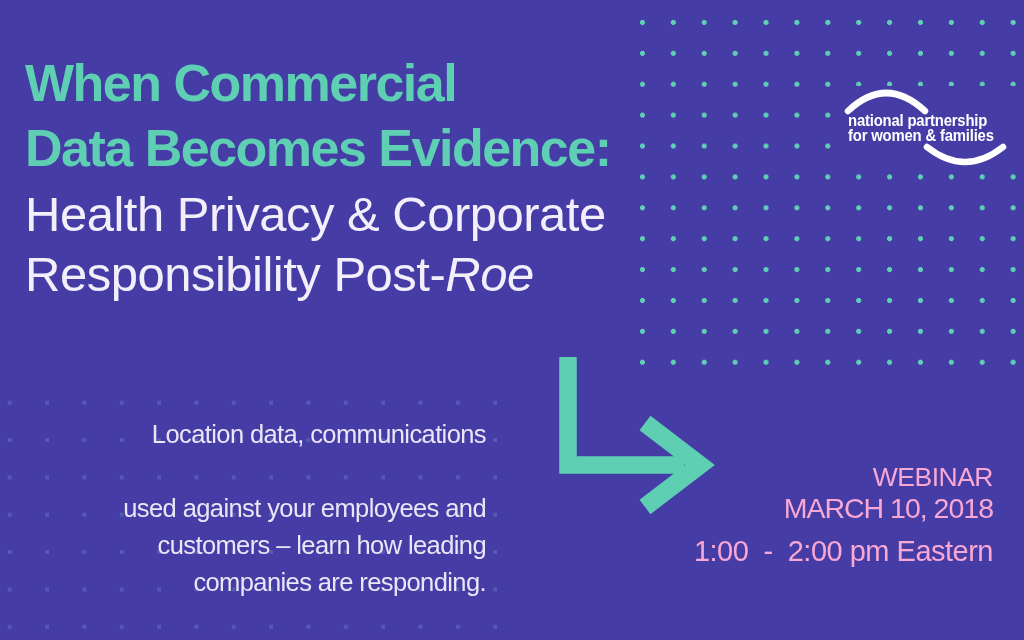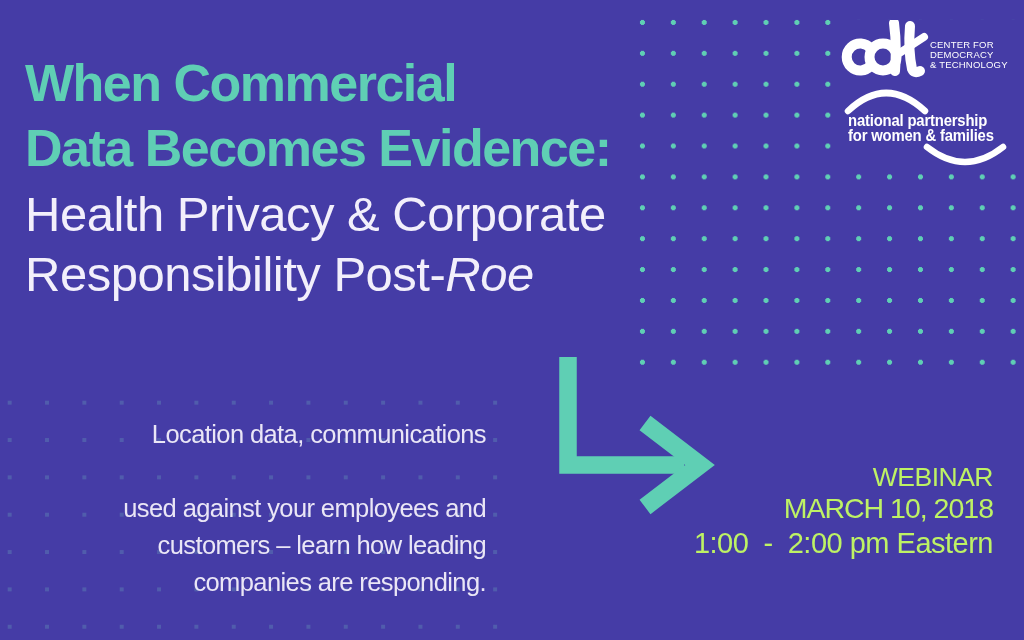--- a/index.html
+++ b/index.html
@@ -7,24 +7,24 @@
   .page{position:relative;width:1024px;height:640px;background:var(--bg);overflow:hidden;font-family:"Liberation Sans",sans-serif}
   .dots-teal{position:absolute;left:627px;top:7px;width:397px;height:371px;
     background-image:radial-gradient(circle,var(--accent) 2.6px,transparent 2.7px);
     background-size:30.9px 30.9px}
   .dots-subtle{position:absolute;left:-9px;top:384px;width:523px;height:256px;
     background-image:radial-gradient(circle,rgba(122,214,196,0.21) 2.3px,transparent 2.4px);
     background-size:37.35px 37.35px}
   .title{position:absolute;left:25px;top:51px;font-weight:bold;font-size:52px;letter-spacing:-1.5px;line-height:65px;color:var(--accent)}
   .subtitle{position:absolute;left:25px;top:184px;font-weight:400;font-size:49px;letter-spacing:-0.5px;line-height:60px;color:var(--text)}
   .body-text{position:absolute;left:2px;top:416px;width:484px;text-align:right;font-size:25.5px;letter-spacing:-0.6px;line-height:37px;color:#EAE6F6}
-  .event{position:absolute;right:31px;top:462px;text-align:right;color:#bef264}
+  .event{position:absolute;right:31px;top:462px;text-align:right;color:#f9a8d4}
   .event-label{font-size:26.5px;line-height:30px;letter-spacing:-0.5px}
   .event-date{font-size:28.5px;line-height:33px;letter-spacing:-1px}
-  .event-time{font-size:29px;line-height:33px;margin-top:2px;letter-spacing:-0.5px;white-space:pre}
+  .event-time{font-size:29px;line-height:33px;margin-top:10px;letter-spacing:-0.5px;white-space:pre}
   .logo-cdt{position:absolute;left:840px;top:20px;width:184px;height:66px;background:var(--bg)}
   .cdt-caption{position:absolute;left:90px;top:20px;font-size:9.5px;line-height:10px;letter-spacing:0.2px;color:#fff}
   .cdt-mark{position:absolute;left:0;top:0}
   .logo-npwf{position:absolute;left:833px;top:86px;width:191px;height:84px;background:var(--bg)}
   .npwf-line{position:absolute;left:15px;font-weight:bold;color:#fff;font-size:16.5px;line-height:17px;transform:scaleX(0.9);transform-origin:left center;white-space:nowrap;letter-spacing:-0.2px}
   .npwf-line.l1{top:26px}
   .npwf-line.l2{top:41px}
   .arrow{position:absolute;left:550px;top:348px}
 </style>
 </head>
@@ -36,36 +36,20 @@
 
   <h1 class="title">
     <div>When Commercial</div>
     <div>Data Becomes Evidence:</div>
   </h1>
   <h2 class="subtitle">
     <div>Health Privacy &amp; Corporate</div>
     <div><span>Responsibility Post-</span><em>Roe</em></div>
   </h2>
 
-  <div class="logo-cdt">
-    <svg class="cdt-mark" width="92" height="66" viewBox="0 0 92 66">
-      <g fill="none" stroke="#ffffff" stroke-linecap="round">
-        <path d="M 30.7 28.5 A 13.5 13.5 0 1 0 30.7 45.5" stroke-width="10"></path>
-        <circle cx="43" cy="37" r="13.5" stroke-width="10"></circle>
-        <path d="M 54 3 Q 57 25 55 51" stroke-width="10"></path>
-        <path d="M 70 6 Q 68 30 72 49 Q 74 54 80 51" stroke-width="10"></path>
-        <path d="M 58 34 L 84 17" stroke-width="8"></path>
-      </g>
-    </svg>
-    <div class="cdt-caption">
-      <div>CENTER FOR</div>
-      <div>DEMOCRACY</div>
-      <div>&amp; TECHNOLOGY</div>
-    </div>
-  </div>
 
   <div class="logo-npwf">
     <svg width="191" height="84" viewBox="0 0 191 84" style="position:absolute;left:0;top:0">
       <g fill="none" stroke="#ffffff" stroke-linecap="round">
         <path d="M 15 25 Q 53 -11 92 25" stroke-width="6.5"></path>
         <path d="M 94 61 Q 132 91 170 61" stroke-width="6.5"></path>
       </g>
     </svg>
     <div class="npwf-line l1">national partnership</div>
     <div class="npwf-line l2">for women &amp; families</div>

